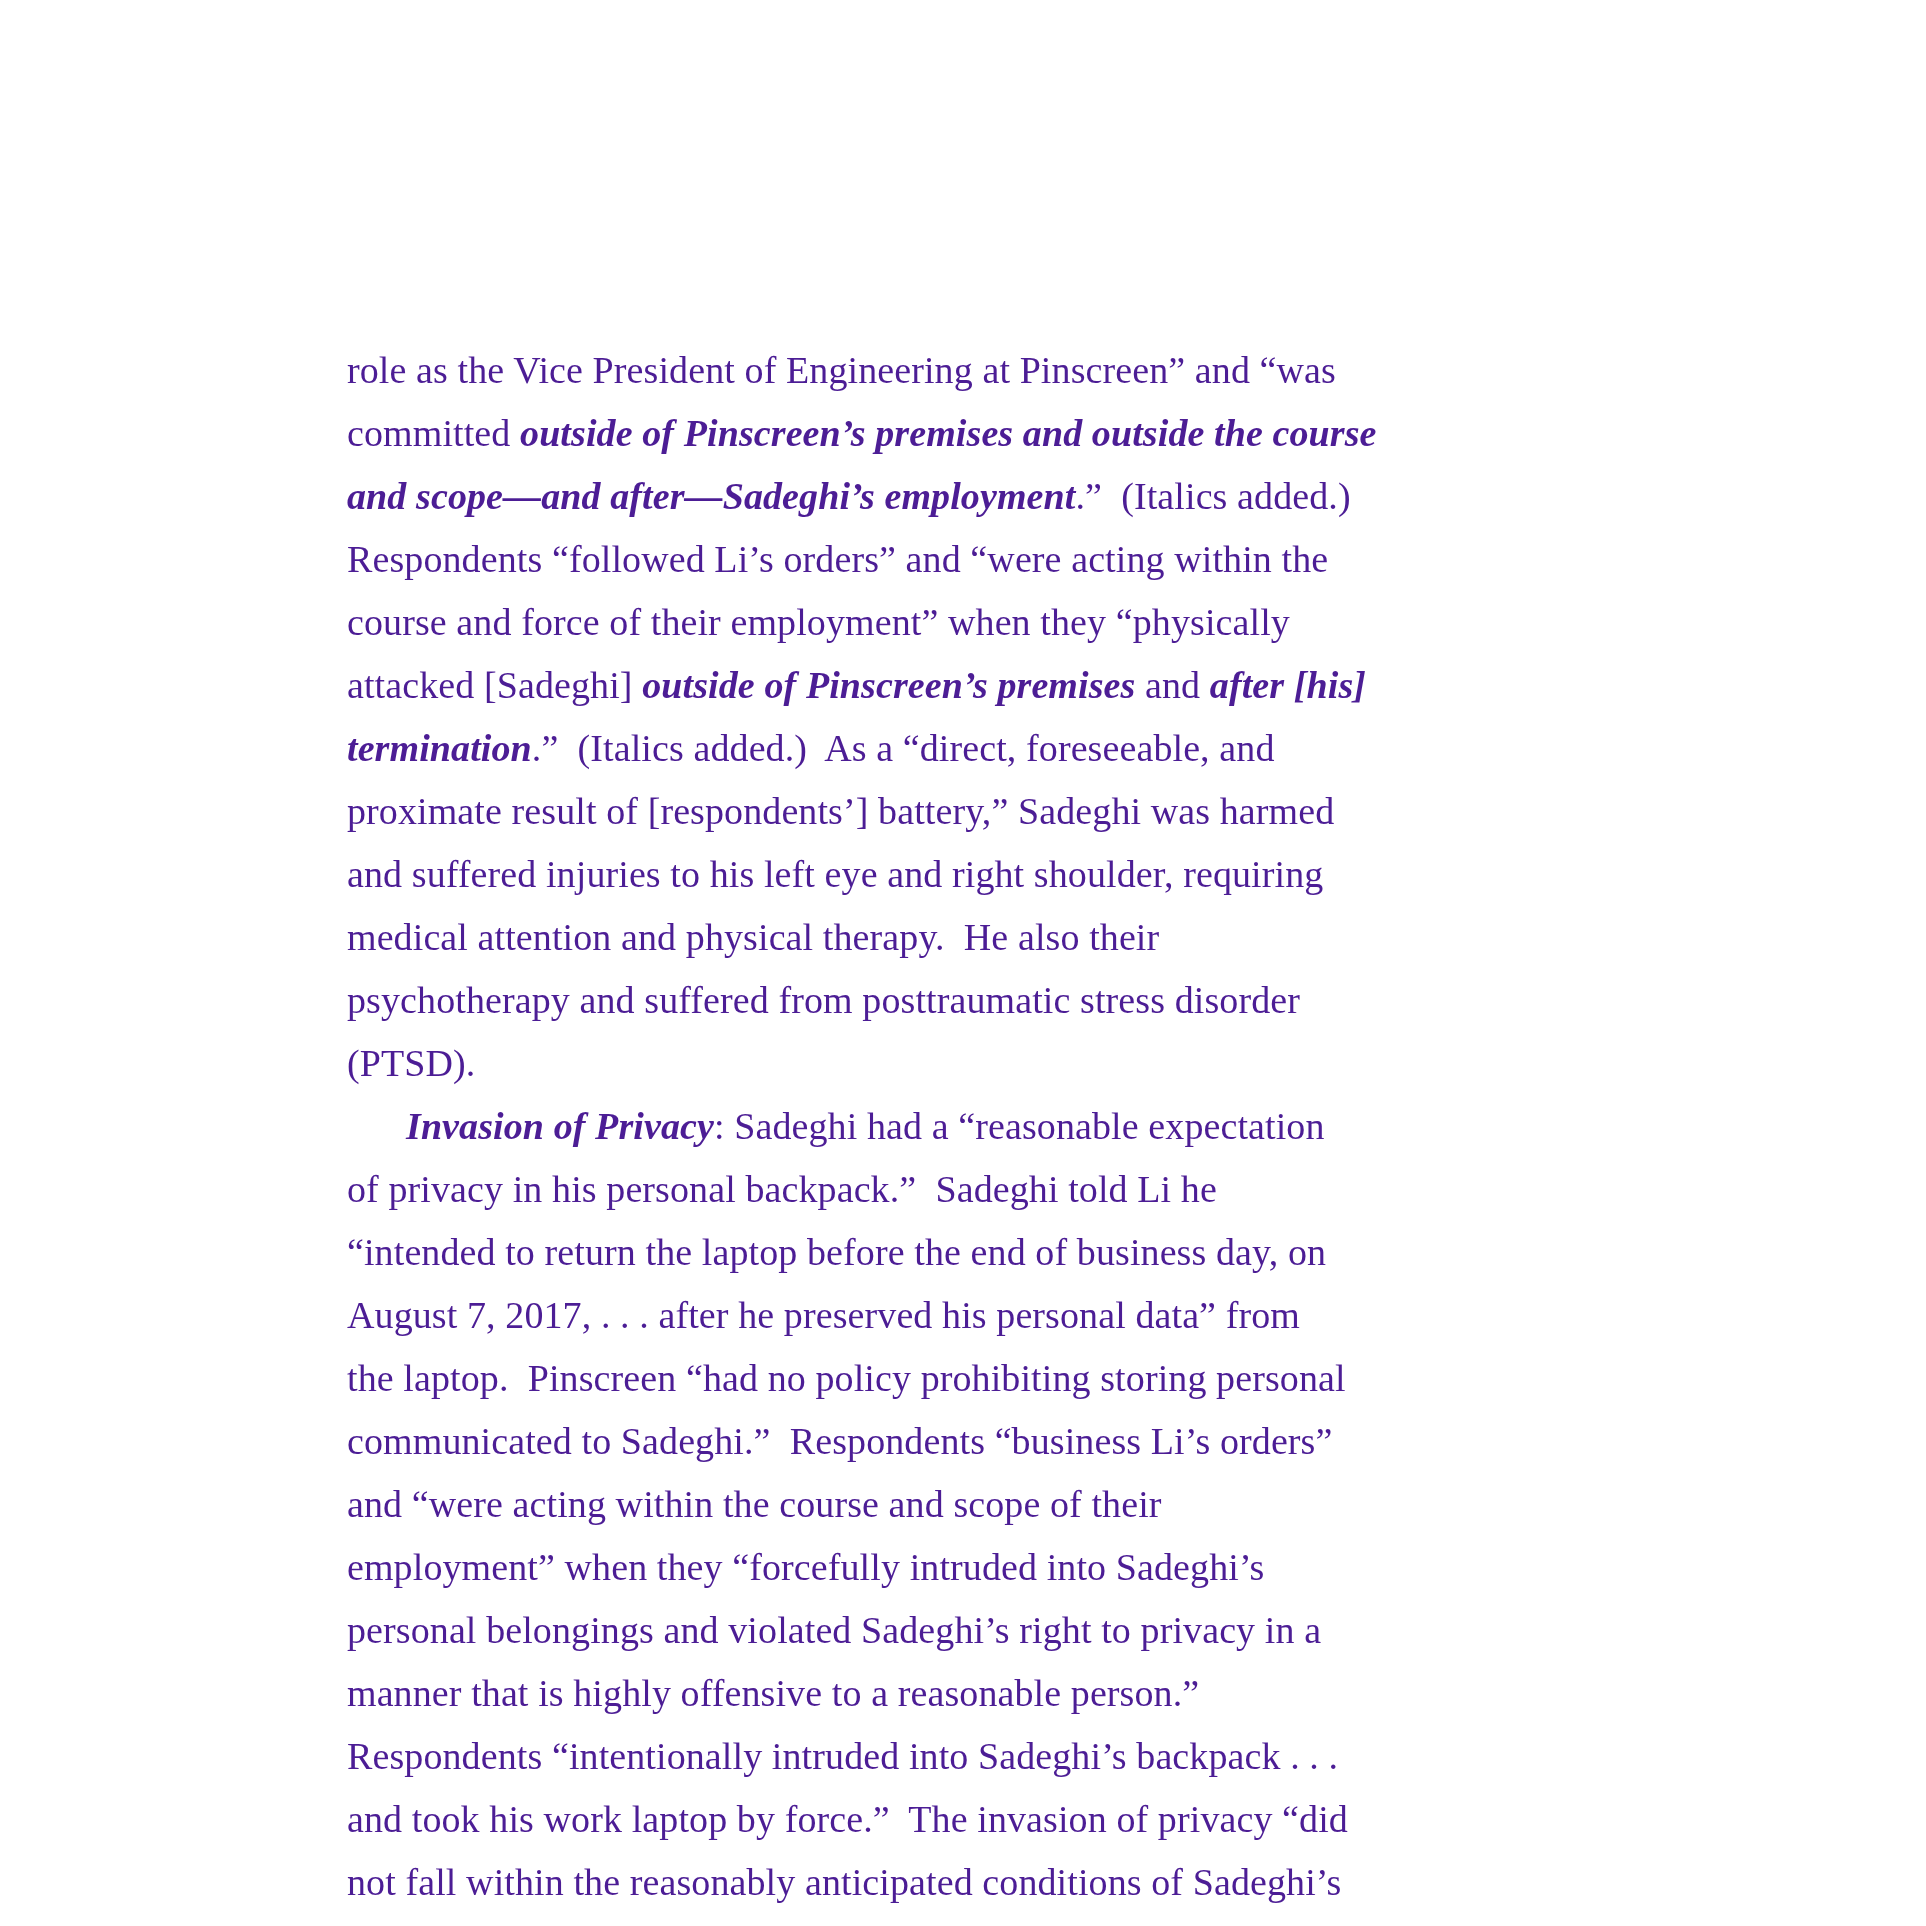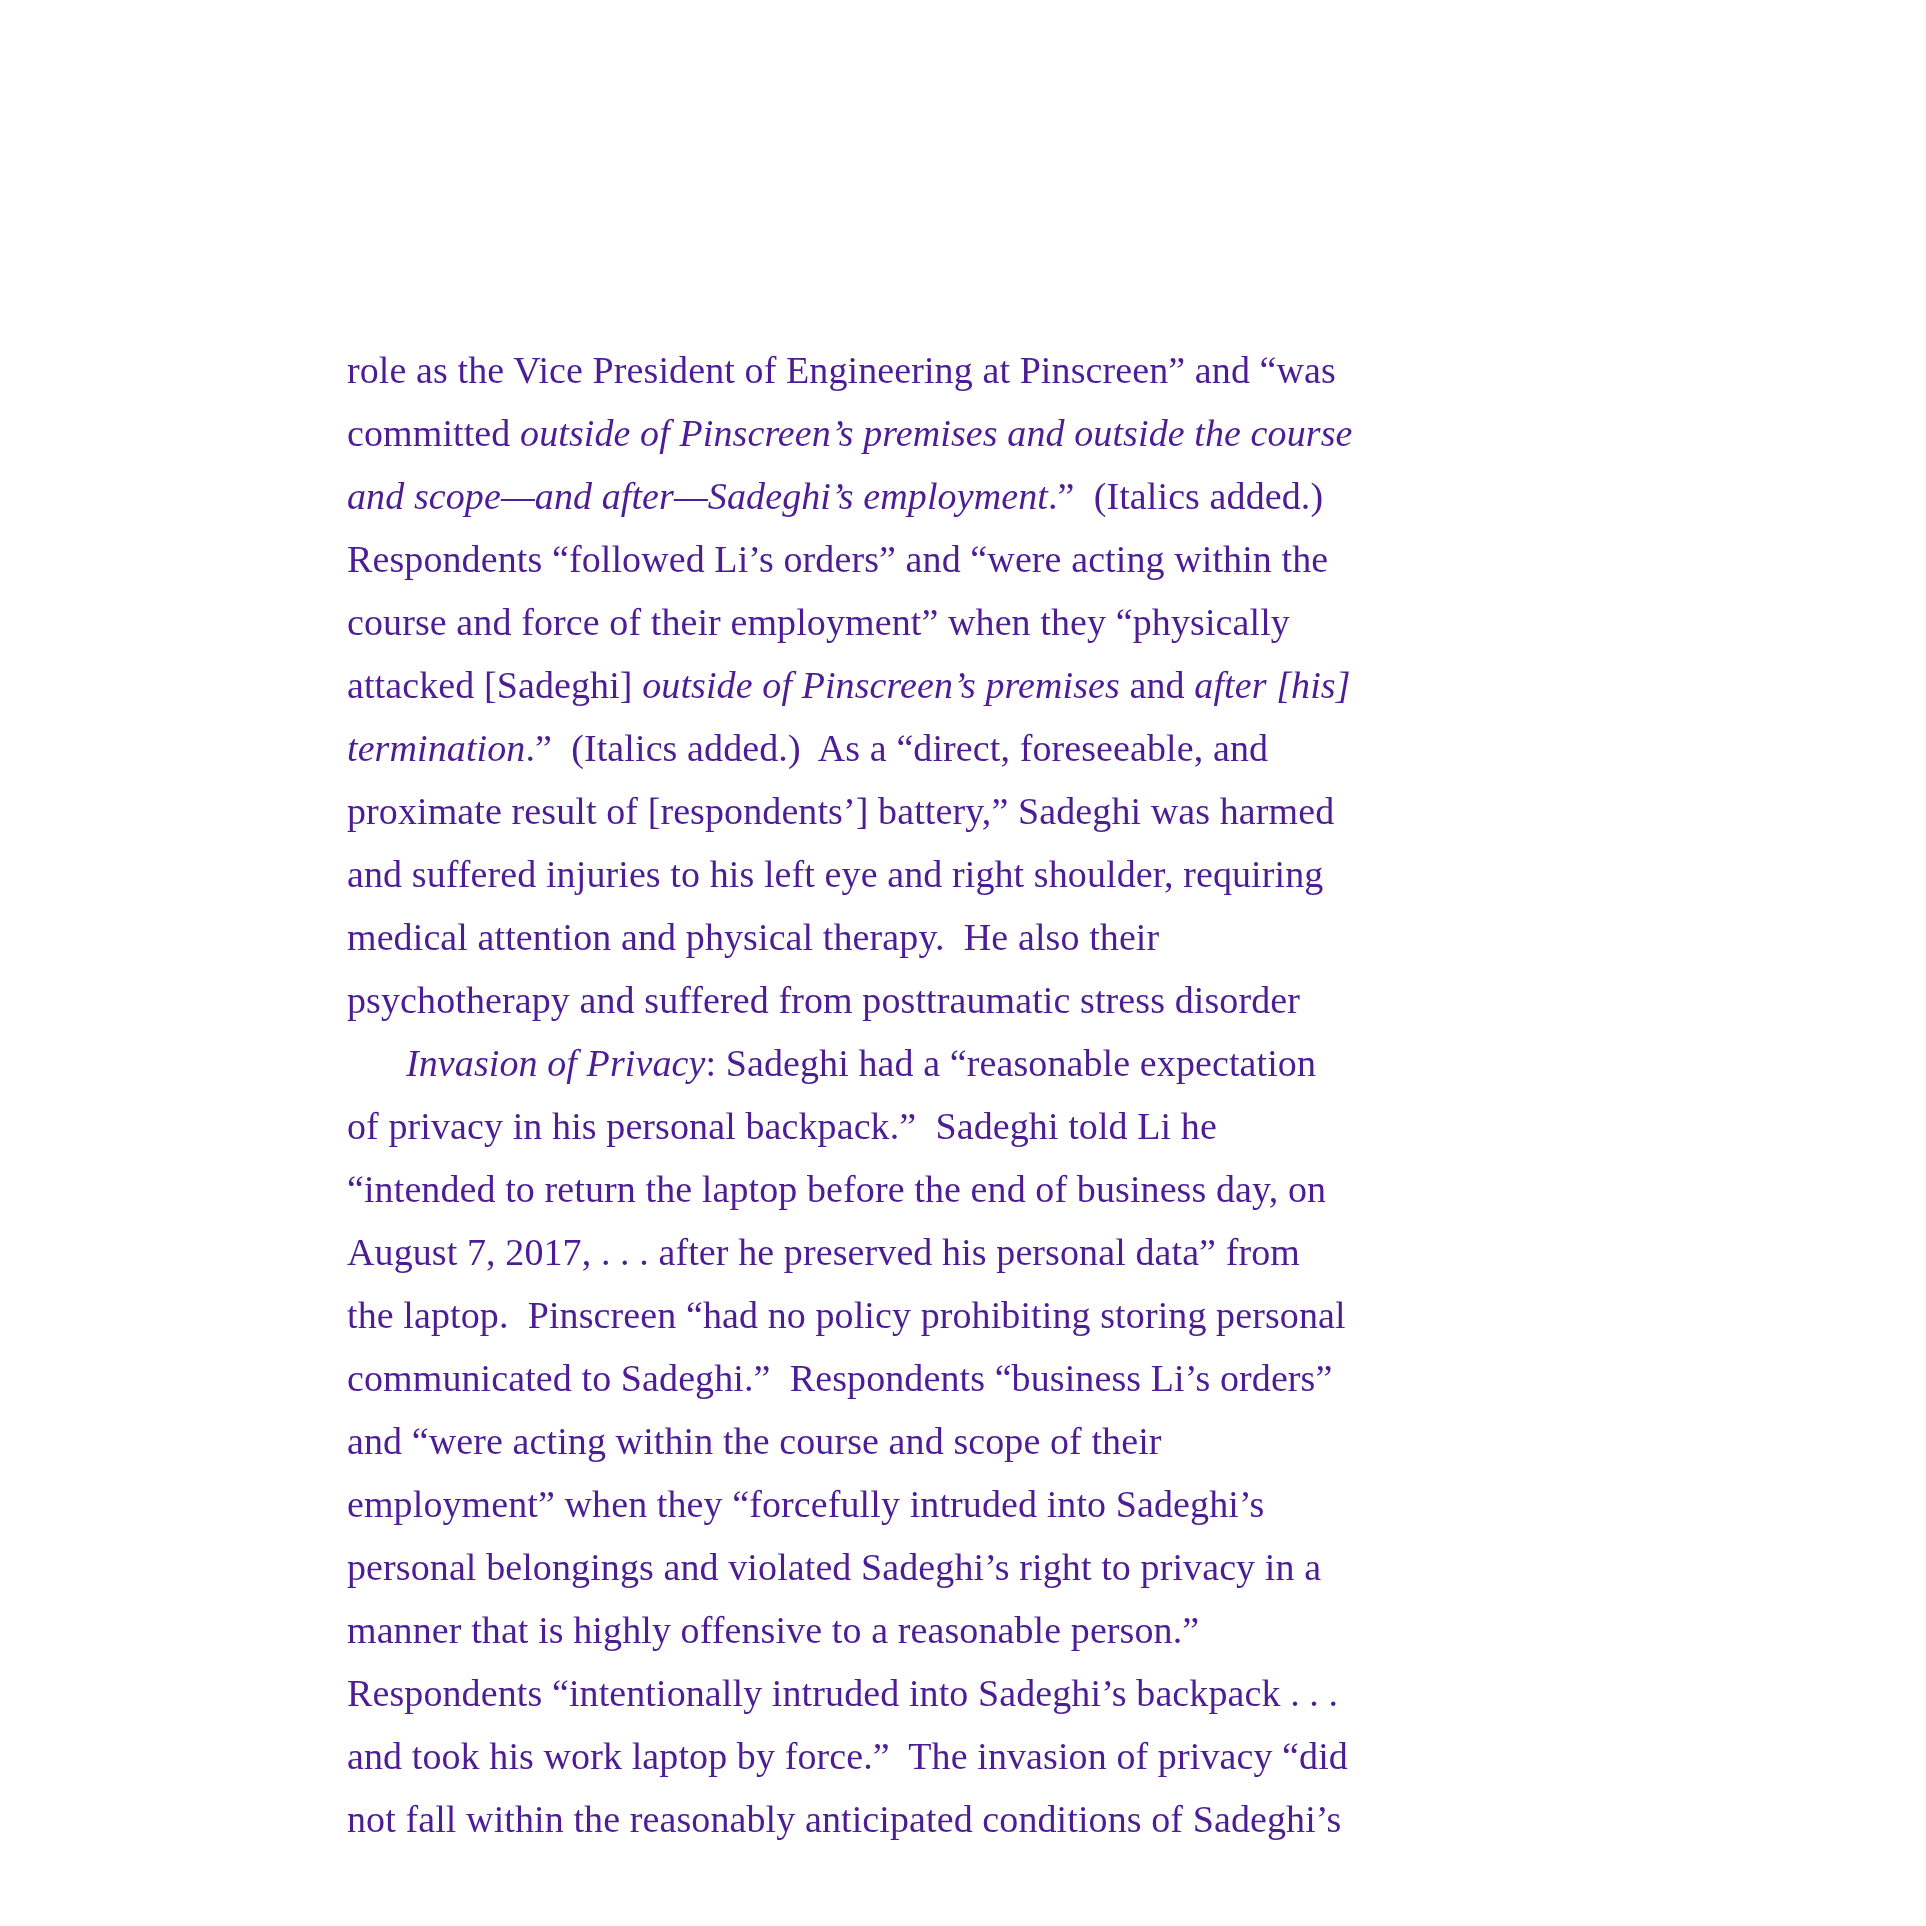--- a/index.html
+++ b/index.html
@@ -28,39 +28,41 @@
     height: 63px;
     white-space: pre;
     letter-spacing: 0.1px;
     color: #4c1d95;
   }
   .doc-line.indented {
     text-indent: 59px;
   }
   .doc-line i {
     font-style: italic;
+    font-weight: bold;
   }
 </style>
 </head>
 <body>
 
 <div class="page">
 
   <div class="text-block">
       <div class="doc-line"><span>role as the Vice President of Engineering at Pinscreen” and “was</span></div>
       <div class="doc-line"><span>committed </span><i>outside of Pinscreen’s premises and outside the course</i></div>
       <div class="doc-line"><i>and scope—and after—Sadeghi’s employment</i><span>.”  (Italics added.)</span></div>
       <div class="doc-line"><span>Respondents “followed Li’s orders” and “were acting within the</span></div>
       <div class="doc-line"><span>course and force of their employment” when they “physically</span></div>
       <div class="doc-line"><span>attacked [Sadeghi] </span><i>outside of Pinscreen’s premises</i><span> and </span><i>after [his]</i></div>
       <div class="doc-line"><i>termination</i><span>.”  (Italics added.)  As a “direct, foreseeable, and</span></div>
       <div class="doc-line"><span>proximate result of [respondents’] battery,” Sadeghi was harmed</span></div>
       <div class="doc-line"><span>and suffered injuries to his left eye and right shoulder, requiring</span></div>
       <div class="doc-line"><span>medical attention and physical therapy.  He also their</span></div>
       <div class="doc-line"><span>psychotherapy and suffered from posttraumatic stress disorder</span></div>
+      <div class="doc-line"><span>(PTSD).</span></div>
       <div class="doc-line indented"><i>Invasion of Privacy</i><span>: Sadeghi had a “reasonable expectation</span></div>
       <div class="doc-line"><span>of privacy in his personal backpack.”  Sadeghi told Li he</span></div>
       <div class="doc-line"><span>“intended to return the laptop before the end of business day, on</span></div>
       <div class="doc-line"><span>August 7, 2017, . . . after he preserved his personal data” from</span></div>
       <div class="doc-line"><span>the laptop.  Pinscreen “had no policy prohibiting storing personal</span></div>
       <div class="doc-line"><span>communicated to Sadeghi.”  Respondents “business Li’s orders”</span></div>
       <div class="doc-line"><span>and “were acting within the course and scope of their</span></div>
       <div class="doc-line"><span>employment” when they “forcefully intruded into Sadeghi’s</span></div>
       <div class="doc-line"><span>personal belongings and violated Sadeghi’s right to privacy in a</span></div>
       <div class="doc-line"><span>manner that is highly offensive to a reasonable person.”</span></div>

